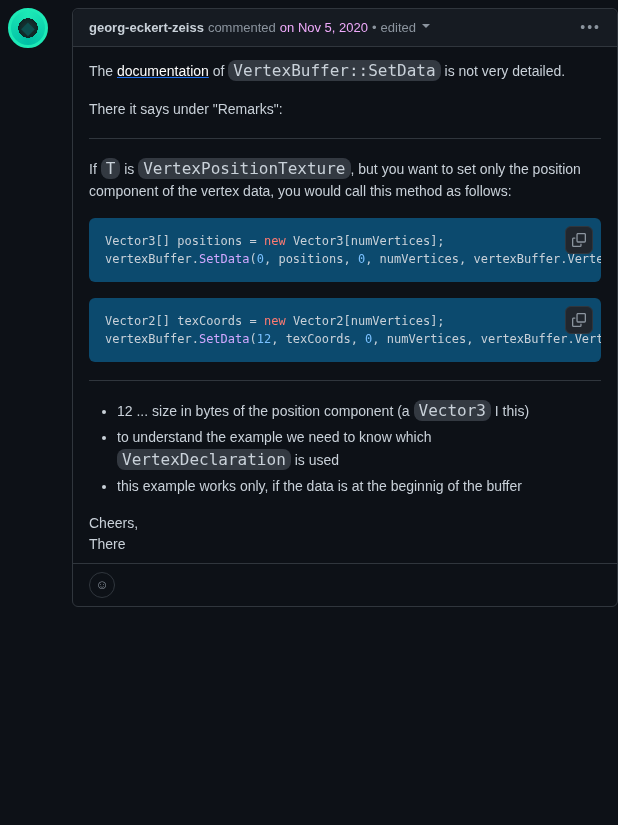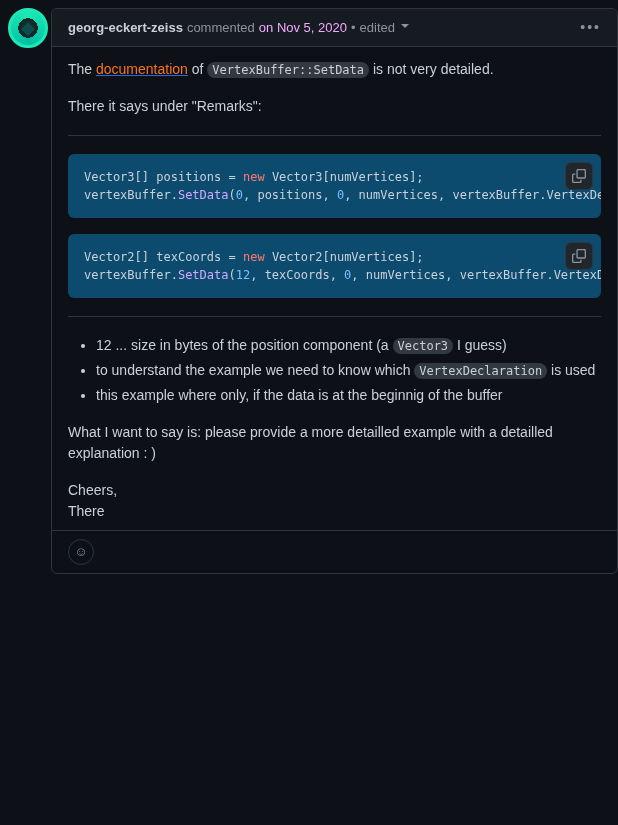--- a/index.html
+++ b/index.html
@@ -9,21 +9,21 @@
     font-family: -apple-system, BlinkMacSystemFont, "Segoe UI", Helvetica, Arial, sans-serif;
     font-size: 14px;
     line-height: 1.5;
     width: 618px;
     height: 825px;
     overflow: hidden;
   }
   .comment-wrapper {
     display: flex;
     padding: 8px 0 0 8px;
-    gap: 3px;
+    gap: 24px;
   }
   .avatar {
     width: 40px;
     height: 40px;
     border-radius: 50%;
     background: radial-gradient(circle at center, #1a3a3a 0%, #0e2525 40%, transparent 41%),
                 conic-gradient(#1de9b6, #00bfa5, #1de9b6);
     border: 3px solid #1de9b6;
     flex-shrink: 0;
     position: relative;
@@ -60,27 +60,27 @@
     display: inline-block;
     width: 0; height: 0;
     border: 4px solid transparent;
     border-top-color: #8b949e;
     vertical-align: middle;
     margin-left: 2px;
   }
   .kebab { color: #8b949e; font-size: 14px; letter-spacing: 2px; cursor: pointer; }
   .comment-body { padding: 12px 16px 8px 16px; }
   .comment-body p { margin: 0 0 16px 0; }
-  .link { color: #f97316; text-decoration: underline; text-decoration-color: #1f6feb; }
+  .link { color: #ffffff; text-decoration: underline; text-decoration-color: #1f6feb; }
   .inline-code {
     background: rgba(110,118,129,0.4);
     border-radius: 8px;
     padding: 1px 5px;
     font-family: ui-monospace, SFMono-Regular, Consolas, monospace;
-    font-size: 12px;
+    font-size: 16px;
   }
   hr.thin {
     border: none;
     border-top: 1px solid #30363d;
     margin: 18px 0;
   }
   .codeblock {
     position: relative;
     background: #0c4a6e;
     border-radius: 6px;
@@ -157,20 +157,23 @@
     <div class="comment-body">
 
       <p>
         <span>The </span><a class="link">documentation</a><span> of </span><code class="inline-code">VertexBuffer::SetData</code><span> is not very detailed.</span>
       </p>
 
       <p>There it says under "Remarks":</p>
 
       <hr class="thin">
 
+      <p>
+        <span>If </span><code class="inline-code">T</code><span> is </span><code class="inline-code">VertexPositionTexture</code><span>, but you want to set only the position component of the vertex data, you would call this method as follows:</span>
+      </p>
 
       <div class="codeblock">
         <div class="copy-btn">
           <svg class="copy-svg" viewBox="0 0 16 16" fill="currentColor">
               <path d="M0 6.75C0 5.784.784 5 1.75 5h1.5a.75.75 0 010 1.5h-1.5a.25.25 0 00-.25.25v7.5c0 .138.112.25.25.25h7.5a.25.25 0 00.25-.25v-1.5a.75.75 0 011.5 0v1.5A1.75 1.75 0 019.25 16h-7.5A1.75 1.75 0 010 14.25v-7.5z"></path>
               <path d="M5 1.75C5 .784 5.784 0 6.75 0h7.5C15.216 0 16 .784 16 1.75v7.5A1.75 1.75 0 0114.25 11h-7.5A1.75 1.75 0 015 9.25v-7.5zm1.75-.25a.25.25 0 00-.25.25v7.5c0 .138.112.25.25.25h7.5a.25.25 0 00.25-.25v-7.5a.25.25 0 00-.25-.25h-7.5z"></path>
             </svg>
         </div>
 <pre><span class="kw-type">Vector3</span>[] positions = <span class="kw-new">new</span> <span class="kw-type">Vector3</span>[numVertices];
 vertexBuffer.<span class="kw-method">SetData</span>(<span class="kw-num">0</span>, positions, <span class="kw-num">0</span>, numVertices, vertexBuffer.VertexDeclaration.VertexStride);</pre>
@@ -186,31 +189,30 @@
         </div>
 <pre><span class="kw-type">Vector2</span>[] texCoords = <span class="kw-new">new</span> <span class="kw-type">Vector2</span>[numVertices];
 vertexBuffer.<span class="kw-method">SetData</span>(<span class="kw-num">12</span>, texCoords, <span class="kw-num">0</span>, numVertices, vertexBuffer.VertexDeclaration.VertexStride);</pre>
       </div>
 
       <hr class="thin">
 
 
       <ul class="bullets">
         <li>
-          <span>12 ... size in bytes of the position component (a </span><code class="inline-code">Vector3</code><span> I guess)</span>
+          <span>12 ... size in bytes of the position component (a </span><code class="inline-code">Vector3</code><span> I this)</span>
         </li>
         <li>
           <span>to understand the example we need to know which </span><code class="inline-code">VertexDeclaration</code><span> is used</span>
         </li>
         <li>
-          <span>this example where only, if the data is at the beginnig of the buffer</span>
+          <span>this example works only, if the data is at the beginnig of the buffer</span>
         </li>
       </ul>
 
-      <p>What I want to say is: please provide a more detailled example with a detailled explanation : )</p>
 
       <p style="margin-bottom:0;margin-top:16px;">
         <span>Cheers,</span><br>
         <span>There</span>
       </p>
 
     </div>
 
     <div class="reaction-row">
       <div class="reaction-btn">

